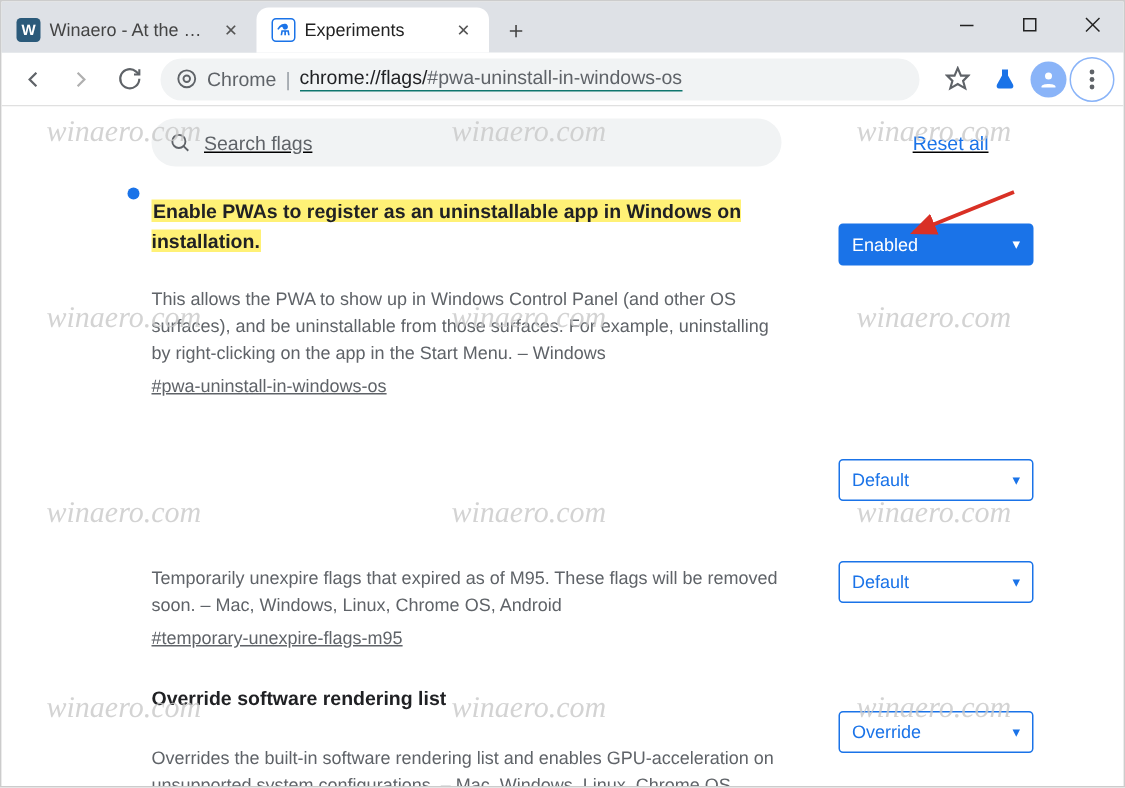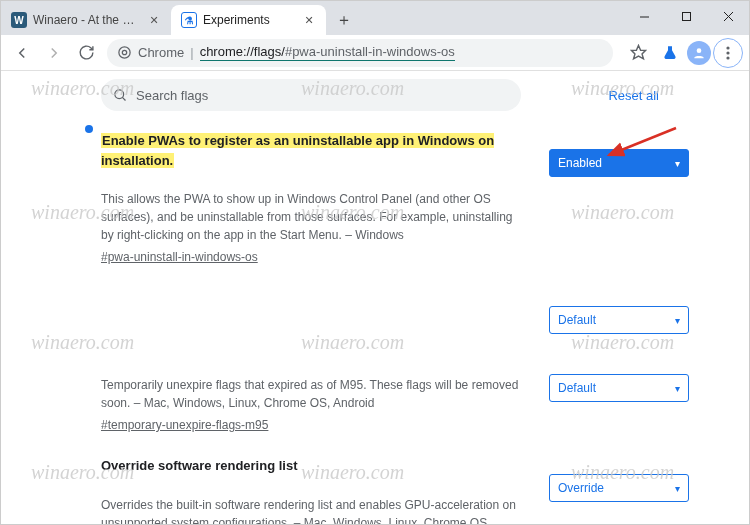--- a/index.html
+++ b/index.html
@@ -29,34 +29,34 @@
   .addr .sep { color:#9aa0a6; }
   .addr .url-main { color:#202124; }
   .addr .url-frag { color:#5f6368; }
   .addr .underline { border-bottom:1px solid #0f766e; padding-bottom:1px;}
   .tb-icons { display:flex; align-items:center; gap:2px; margin-left:4px; }
   .avatar { width:24px; height:24px; border-radius:50%; background:#8ab4f8; display:flex; align-items:center; justify-content:center; }
   .dots { width:30px; height:30px; border-radius:50%; border:1px solid #8ab4f8; display:flex; align-items:center; justify-content:center; cursor:pointer;}
 
   
   .content { position:absolute; top:70px; bottom:0; left:0; right:0; overflow:hidden; background:#fff; }
-  .flags-header { display:flex; align-items:center; padding:8px 90px 10px 100px; gap:10px;}
+  .flags-header { display:flex; align-items:center; padding:8px 90px 10px 100px; gap:10px;text-decoration:underline;}
   .search-box { flex:1; max-width:420px; height:32px; background:#f1f3f4; border-radius:20px; display:flex; align-items:center; padding:0 12px; gap:8px; color:#5f6368; font-size:13px;}
   .reset { color:#1a73e8; font-size:13px; cursor:pointer; margin-left:auto; }
 
   .flags-list { padding:0 60px 0 100px; }
   .flag { display:flex; gap:18px; padding:10px 0 12px 0; position:relative; }
   .flag .dot { position:absolute; left:-16px; top:4px; width:8px; height:8px; border-radius:50%; background:#1a73e8; }
   .flag-body { flex:1; font-size:12px; color:#5f6368; line-height:1.5; padding-right:4px;}
   .flag-title { font-weight:600; color:#202124; font-size:13px; display:inline;}
   .hl { background:#fff176; padding:0 1px;}
   .flag-desc { margin-top:20px; }
   .flag-anchor { text-decoration:underline; color:#5f6368; margin-top:4px; display:inline-block;}
   .flag-ctrl { width:140px; display:flex; align-items:flex-start; padding-top:18px;}
-  .sel { width:140px; height:28px; border:1px solid #1a73e8; border-radius:3px; display:flex; align-items:center; justify-content:space-between; padding:0 8px; font-size:12px; color:#1a73e8; background:#fff; cursor:pointer;}
+  .sel { width:140px; height:28px; border:1px solid #1a73e8; border-radius:3px; display:flex; align-items:center; justify-content:space-between; padding:0 8px; font-size:12px; color:#1a73e8; background:#fff; cursor:pointer;margin-left:10px;}
   .sel.solid { background:#1a73e8; color:#fff; }
   .sel .chev { font-size:10px; }
 
   
   .arrow { position:absolute; top:122px; left:600px; pointer-events:none; }
 
   
   .wm { position:absolute; color:#c9c9c9; font-size:20px; font-style:italic; font-family:Georgia,serif; pointer-events:none; user-select:none; opacity:.8; z-index:50;}
 </style>
 </head>

